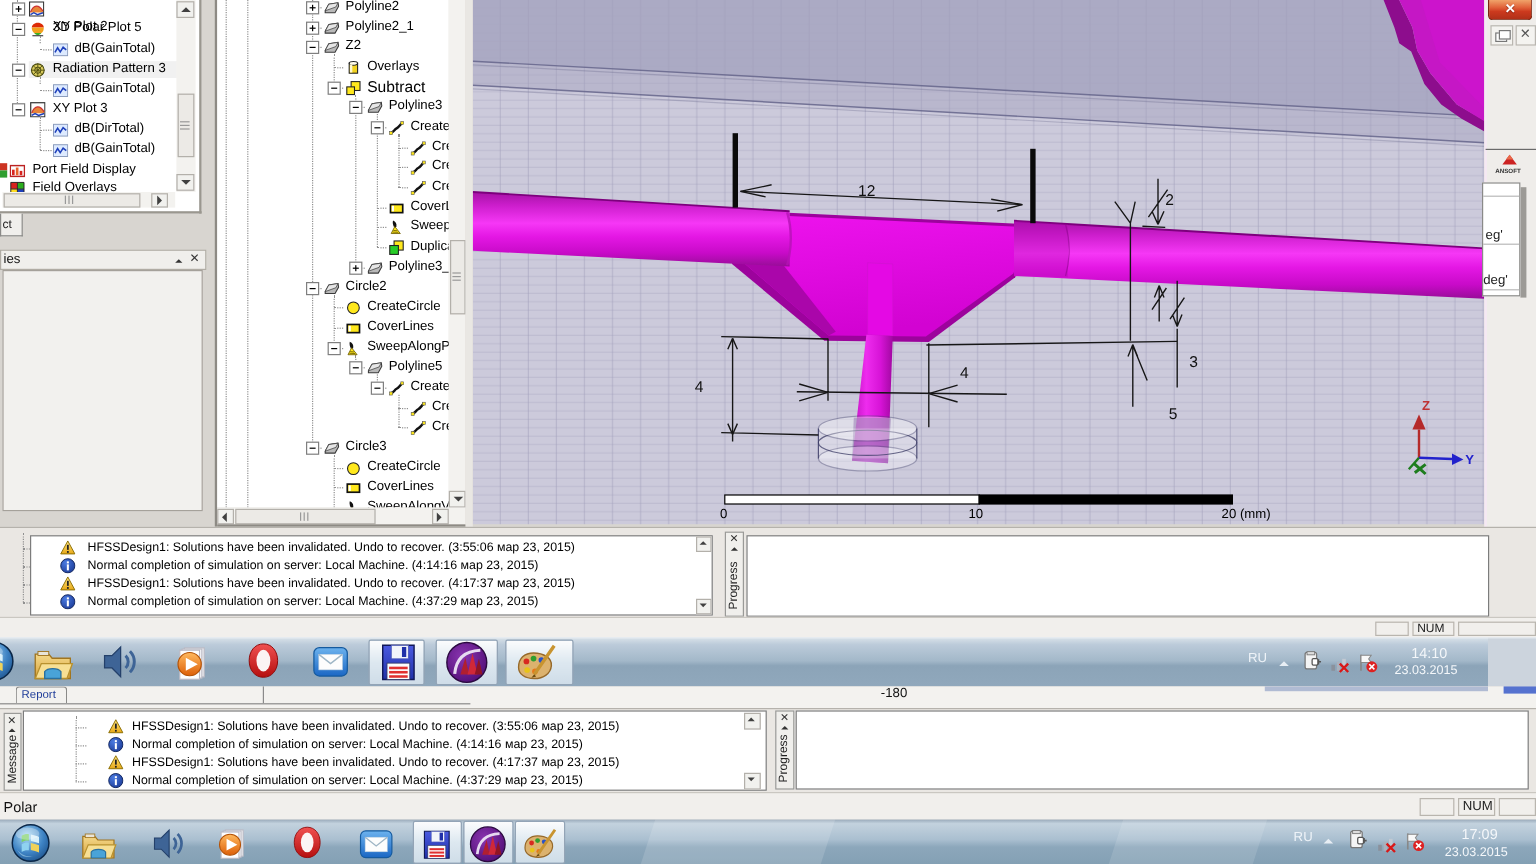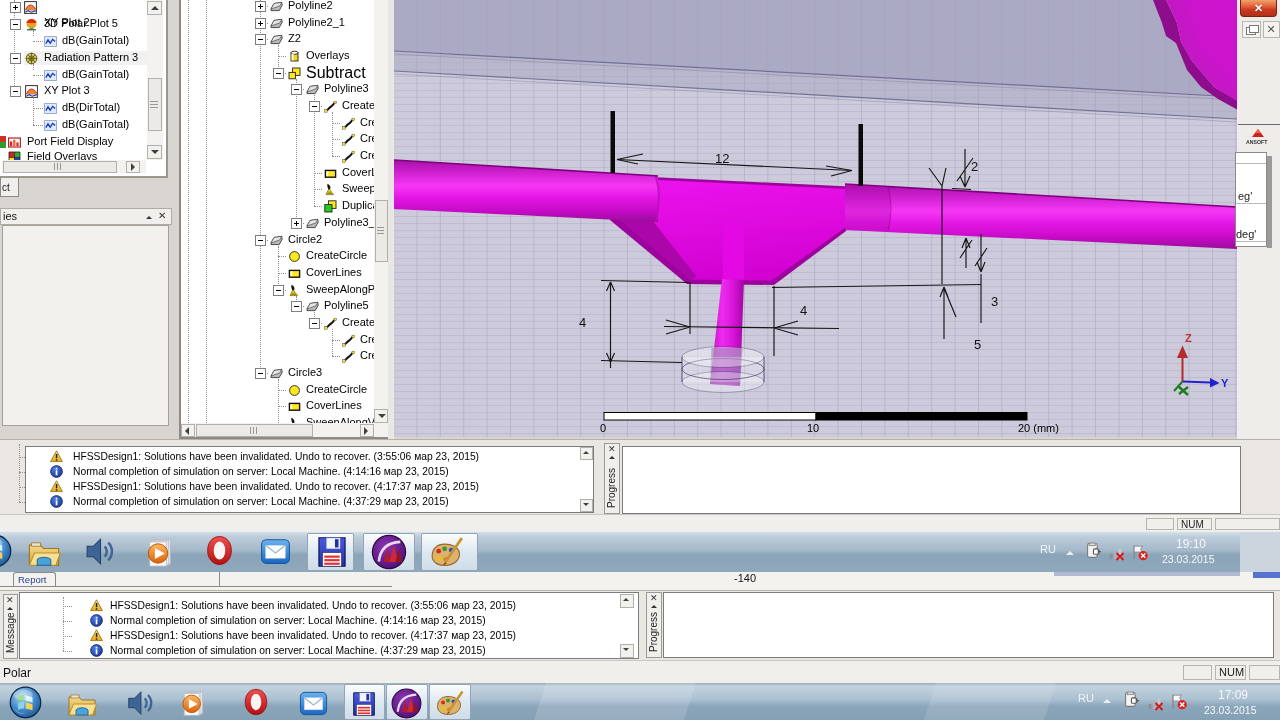--- a/index.html
+++ b/index.html
@@ -367,21 +367,21 @@
           <use href="#s-box3d" xlink:href="#s-box3d"></use>
         </svg>
         <div class="t" style="left:306px;top:49px;font-size:11px;color:#000;">Overlays</div>
         <div class="dh" style="left:278px;top:73px;width:8px"></div>
         <div class="pm" style="left:273px;top:68px">
           <i class="h"></i>
         </div>
         <svg class="ic" style="left:288px;top:67px" width="13" height="13">
           <use href="#s-sub" xlink:href="#s-sub"></use>
         </svg>
-        <div class="t" style="left:306px;top:66px;font-size:16px;color:#000;">Subtract</div>
+        <div class="t" style="left:306px;top:66px;font-size:13px;color:#000;">Subtract</div>
         <div class="dh" style="left:296px;top:89px;width:8px"></div>
         <div class="pm" style="left:291px;top:84px">
           <i class="h"></i>
         </div>
         <svg class="ic" style="left:306px;top:83px" width="13" height="13">
           <use href="#s-slab" xlink:href="#s-slab"></use>
         </svg>
         <div class="t" style="left:324px;top:82px;font-size:11px;color:#000;">Polyline3</div>
         <div class="dh" style="left:314px;top:106px;width:8px"></div>
         <div class="pm" style="left:309px;top:101px">
@@ -721,30 +721,30 @@
     <div class="arr" style="left:1066px;top:551px;border-left:4px solid transparent;border-right:4px solid transparent;border-bottom:4px solid #e8eef4;"></div>
     <svg class="ic" style="left:1086px;top:542px" width="17" height="18">
       <use href="#s-plug" xlink:href="#s-plug"></use>
     </svg>
     <svg class="ic" style="left:1108px;top:545px" width="17" height="16">
       <use href="#s-net" xlink:href="#s-net"></use>
     </svg>
     <svg class="ic" style="left:1131px;top:544px" width="18" height="17">
       <use href="#s-flagx" xlink:href="#s-flagx"></use>
     </svg>
-    <div class="t" style="left:1176px;top:538px;font-size:12px;color:#f4f7fa;">19:10</div>
+    <div class="t" style="left:1176px;top:538px;font-size:12px;color:#f4f7fa;">14:10</div>
     <div class="t" style="left:1162px;top:553px;font-size:10.5px;color:#f4f7fa;">23.03.2015</div>
     <div class="ab" style="left:0px;top:572px;width:1280px;height:18px;background:#f3f2ef"></div>
     <div class="ab" style="left:1054px;top:572px;width:186px;height:4px;background:#b0bbd3"></div>
     <div class="ab" style="left:1253px;top:572px;width:27px;height:6px;background:#5572cf"></div>
     <div class="ab" style="left:13px;top:572px;width:43px;height:14px;background:#f3f2ef;border:1px solid #8a8a88;border-bottom:none;border-radius:3px 3px 0 0;box-sizing:border-box"></div>
     <div class="t" style="left:18px;top:573px;font-size:9.5px;color:#223f9a;">Report</div>
     <div class="ab" style="left:0px;top:586px;width:392px;height:1px;background:#8a8a8a"></div>
     <div class="ab" style="left:219px;top:572px;width:1px;height:14px;background:#8a8a8a"></div>
-    <div class="t" style="left:734px;top:572px;font-size:11px;color:#111;">-140</div>
+    <div class="t" style="left:734px;top:572px;font-size:11px;color:#111;">-180</div>
     <div class="ab" style="left:0px;top:590px;width:1280px;height:72px;background:#eae7e3;border-top:1px solid #b5b2ac;box-sizing:border-box"></div>
     <div class="vtab" style="left:3px;top:594px;width:15px;height:65px"></div>
     <div class="t" style="left:6px;top:594px;font-size:9px;color:#333;">✕</div>
     <div class="arr" style="left:7px;top:607px;border-left:3px solid transparent;border-right:3px solid transparent;border-bottom:3px solid #333;"></div>
     <div class="vtxt" style="left:5px;top:653px">Message</div>
     <div class="wbox" style="left:19px;top:592px;width:620px;height:67px"></div>
     <div class="dv" style="left:63px;top:597px;height:54px"></div>
     <div class="dh" style="left:63px;top:605.5px;width:9px"></div>
     <svg class="ic" style="left:90px;top:599.0px" width="13" height="13">
       <use href="#s-warn" xlink:href="#s-warn"></use>

